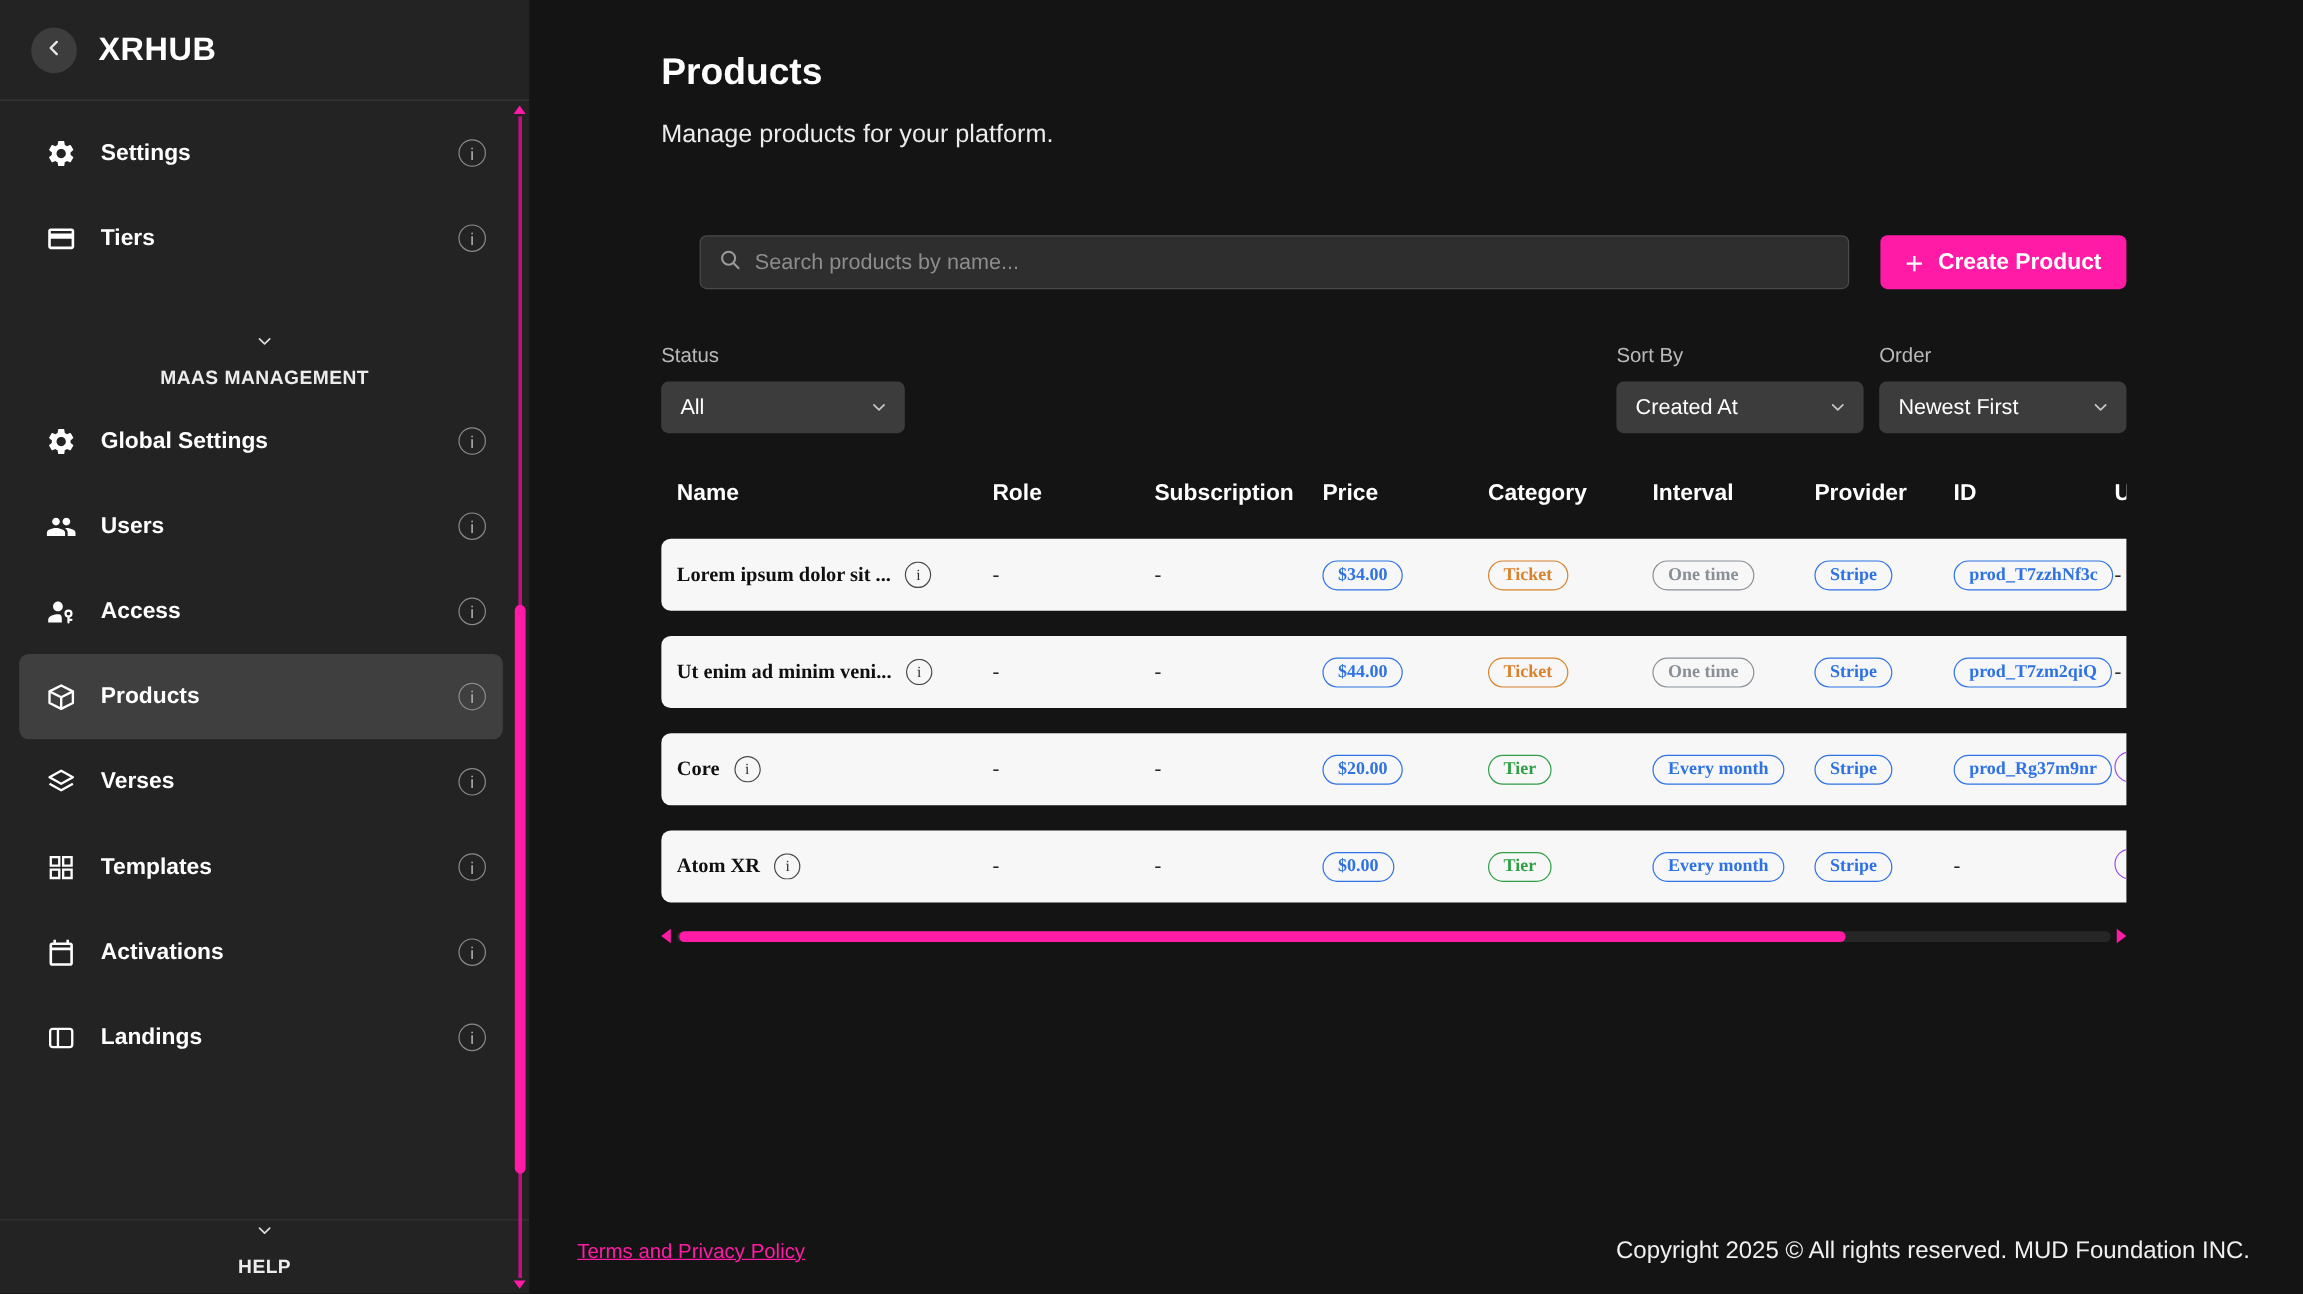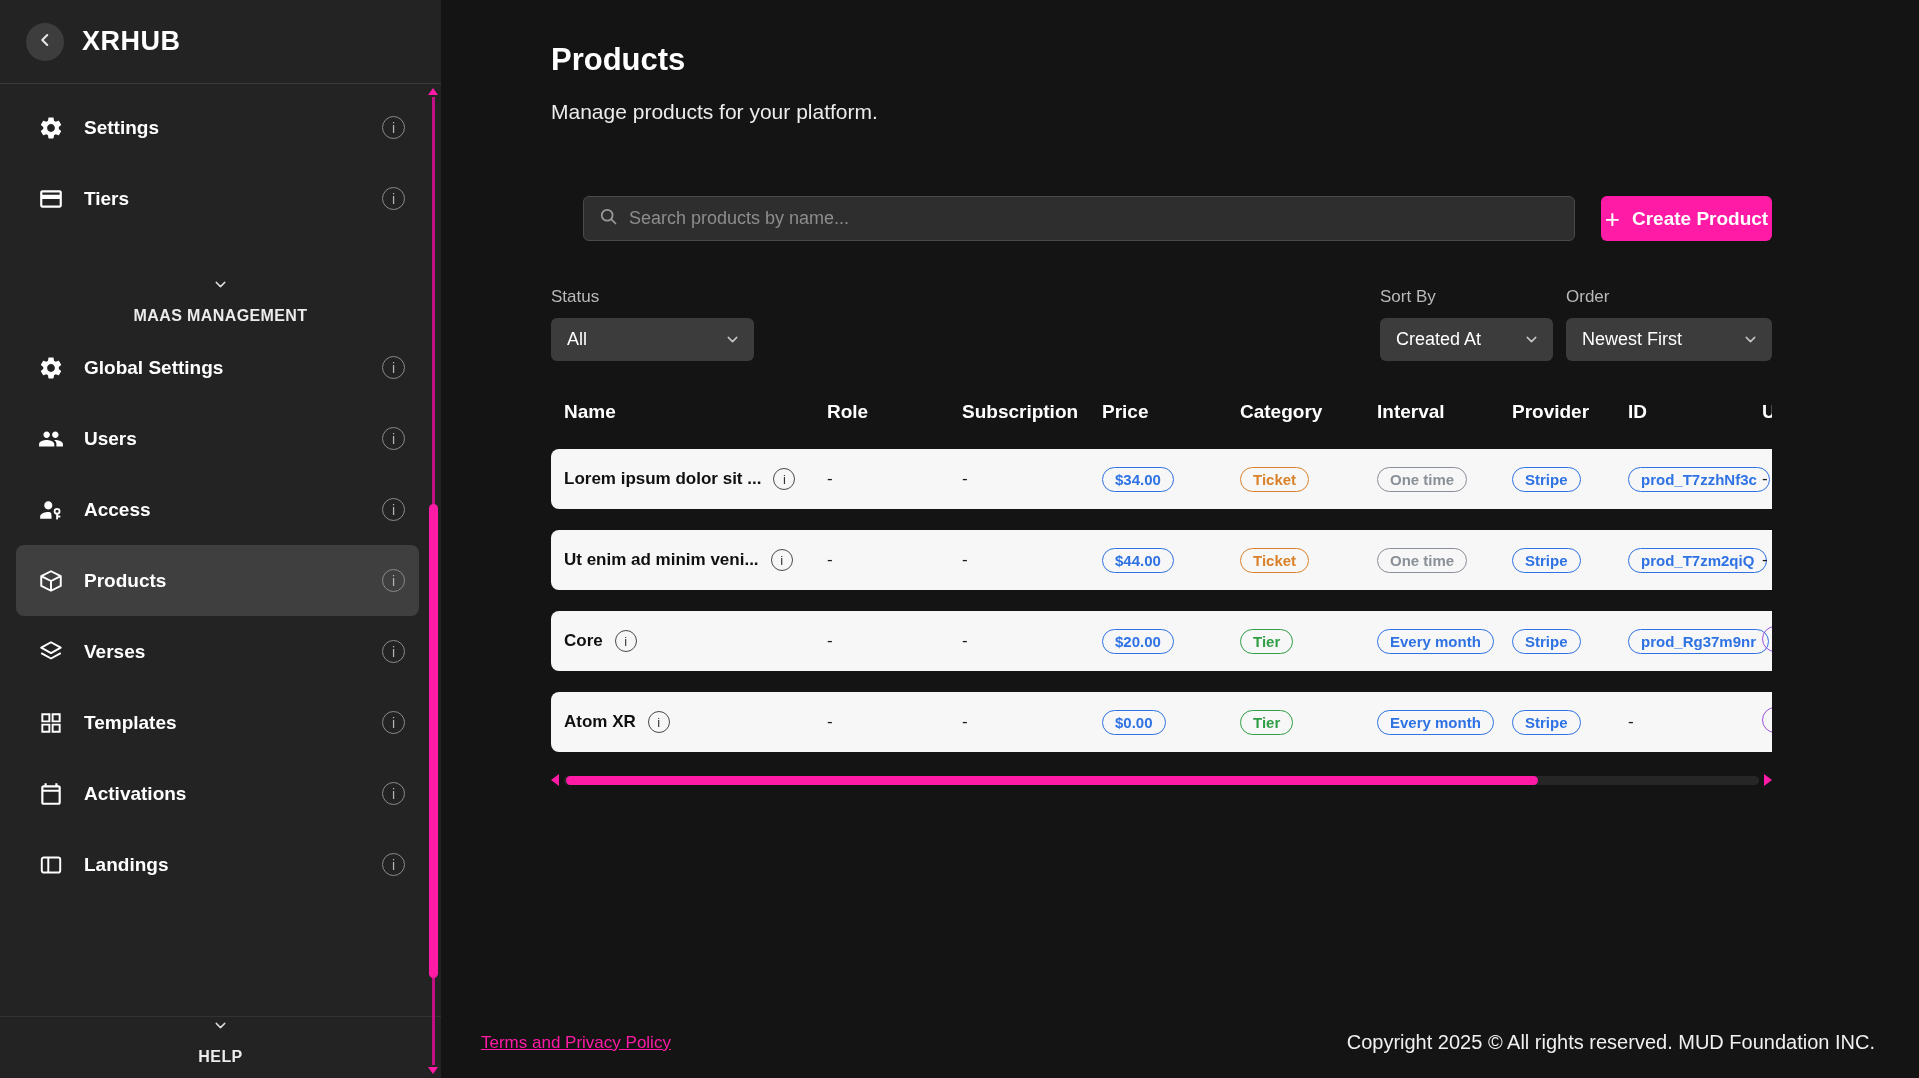--- a/index.html
+++ b/index.html
@@ -49,36 +49,36 @@
   
   main{flex:1;display:flex;flex-direction:column;position:relative;overflow:hidden;}
   .content{padding-left:110px;}
   .page-title{margin-top:42px;font-size:31px;font-weight:700;color:#fff;}
   .page-subtitle{margin-top:22px;font-size:21px;font-weight:400;color:#ececec;}
   .toolbar{width:1221px;margin-top:72px;display:flex;gap:26px;}
   .search{flex:1;height:45px;background:#2e2e2e;border:1px solid #4a4a4a;border-radius:6px;display:flex;align-items:center;gap:10px;padding:0 14px;margin-left:32px;}
   .search svg{width:21px;height:21px;flex:none;}
   .search input{flex:1;background:transparent;border:none;outline:none;color:#ddd;font-size:18px;font-family:"Liberation Sans", sans-serif;}
   .search input::placeholder{color:#8d8d8d;}
-  .create-btn{width:171px;height:45px;background:var(--accent);color:#fff;border:none;border-radius:6px;font-size:19px;font-weight:600;display:flex;align-items:center;justify-content:center;gap:12px;cursor:pointer;font-family:"Liberation Sans", sans-serif;}
+  .create-btn{width:205px;height:45px;background:var(--accent);color:#fff;border:none;border-radius:6px;font-size:19px;font-weight:600;display:flex;align-items:center;justify-content:center;gap:12px;cursor:pointer;font-family:"Liberation Sans", sans-serif;}
   .plus-icon{font-size:26px;font-weight:400;line-height:1;}
   .plus-icon::before{content:"+";}
   .filters{width:1221px;margin-top:46px;display:flex;justify-content:space-between;align-items:flex-end;}
   .fright{display:flex;gap:13px;}
   .fgroup .flabel{display:block;color:#b9b9b9;font-size:17px;margin-bottom:11px;}
   .select{height:43px;background:#3c3c3c;border-radius:6px;display:flex;align-items:center;justify-content:space-between;padding:0 13px 0 16px;color:#fff;font-size:18px;cursor:pointer;}
   .select .chev{color:#c8c8c8;}
   .sel-status{width:203px;}
-  .sel-sort{width:173px;justify-content:space-between;}
+  .sel-sort{width:206px;justify-content:space-between;}
   .sel-order{width:206px;}
   
   .table-wrap{width:1221px;margin-top:40px;overflow:hidden;}
   .t-head,.t-row{display:grid;grid-template-columns:263px 135px 140px 138px 137px 135px 116px 134px 150px;align-items:center;padding-left:13px;width:1361px;}
   .t-head{color:#fff;font-size:19px;font-weight:700;margin-bottom:26px;}
-  .t-row{height:60px;background:var(--row-bg);border-radius:8px;margin-bottom:21px;color:#141414;font-size:17px;}
+  .t-row{height:60px;background:var(--row-bg);border-radius:8px;margin-bottom:21px;color:#141414;font-size:17px;font-family:Liberation Serif, serif;}
   .name-cell{display:flex;align-items:center;gap:12px;overflow:hidden;}
   .row-name{font-size:17px;font-weight:700;color:#101010;white-space:nowrap;}
   .info.dark{border-color:#4a4a4a;color:#333;width:22px;height:22px;min-width:22px;font-size:13px;}
   .dash{color:#1a1a1a;}
   .pill{display:inline-flex;align-items:center;justify-content:center;padding:3px 12px;border-radius:999px;border:1.5px solid;font-size:15px;font-weight:600;white-space:nowrap;background:transparent;}
   .p-blue{color:var(--pill-blue);border-color:var(--pill-blue);}
   .p-orange{color:var(--pill-orange);border-color:var(--pill-orange);}
   .p-green{color:var(--pill-green);border-color:var(--pill-green);}
   .p-gray{color:var(--pill-gray);border-color:var(--pill-gray);}
   .p-purple{color:var(--pill-purple);border-color:var(--pill-purple);}

